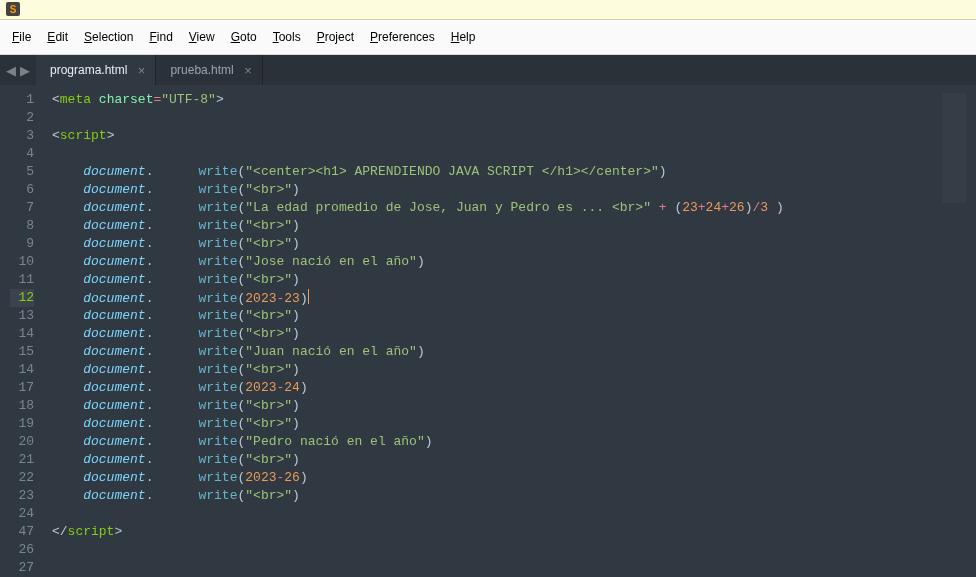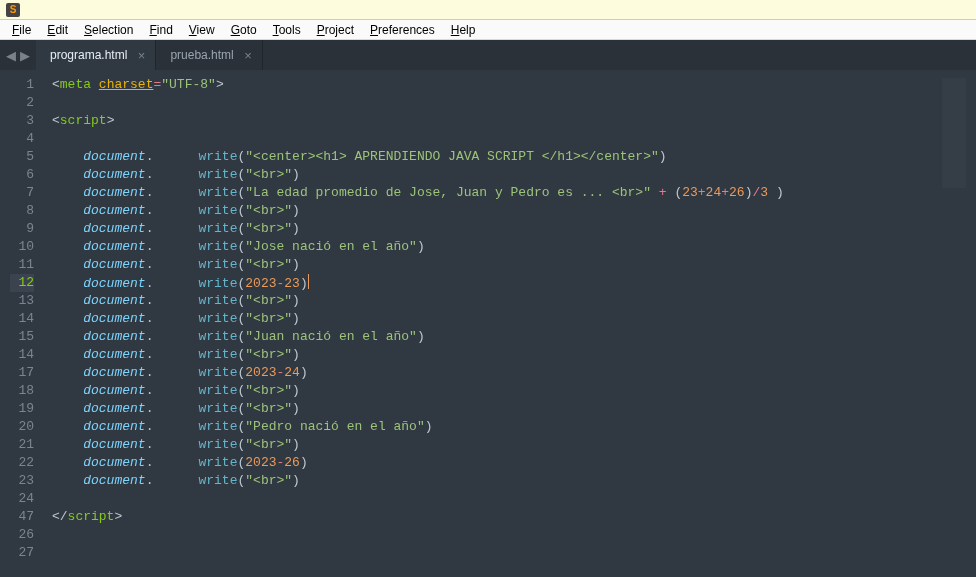--- a/index.html
+++ b/index.html
@@ -24,21 +24,21 @@
   .title-icon {
     width: 14px; height: 14px;
     background: #444; border-radius: 2px;
     margin-right: 6px;
     display: inline-flex; align-items: center; justify-content: center;
     color: #ff9800; font-size: 10px; font-weight: bold;
   }
   
   .menu-bar {
     background: #fafafa;
-    height: 20px;
+    height: 36px;
     display: flex; align-items: center;
     padding: 0 4px;
     border-bottom: 1px solid #d8d8d8;
     font-size: 12px;
   }
   .menu-item {
     padding: 2px 8px;
     color: #000;
     cursor: default;
   }
@@ -108,21 +108,21 @@
   .code .row.current::before {
     content: "";
     position: absolute;
     left: -52px; right: -20px; top: 0; bottom: 0;
     background: rgba(80,92,104,0.35);
     z-index: -1;
   }
   
   .pun { color: #bdc7d1; }
   .tag { color: #84cc16; }
-  .attr { color: #eab308; text-decoration: underline; }
+  .attr { color: #86efac; }
   .op  { color: #e07b91; }
   .str { color: #9cc37a; }
   .obj { color: #7dd3fc; font-style: italic; }
   .fn  { color: #66b5cc; margin-left: 45px; }
   .num { color: #eb9a5a; }
   .cursor {
     display: inline-block;
     width: 0; height: 15px;
     border-right: 1px solid #eb9a5a;
     vertical-align: -2px;

